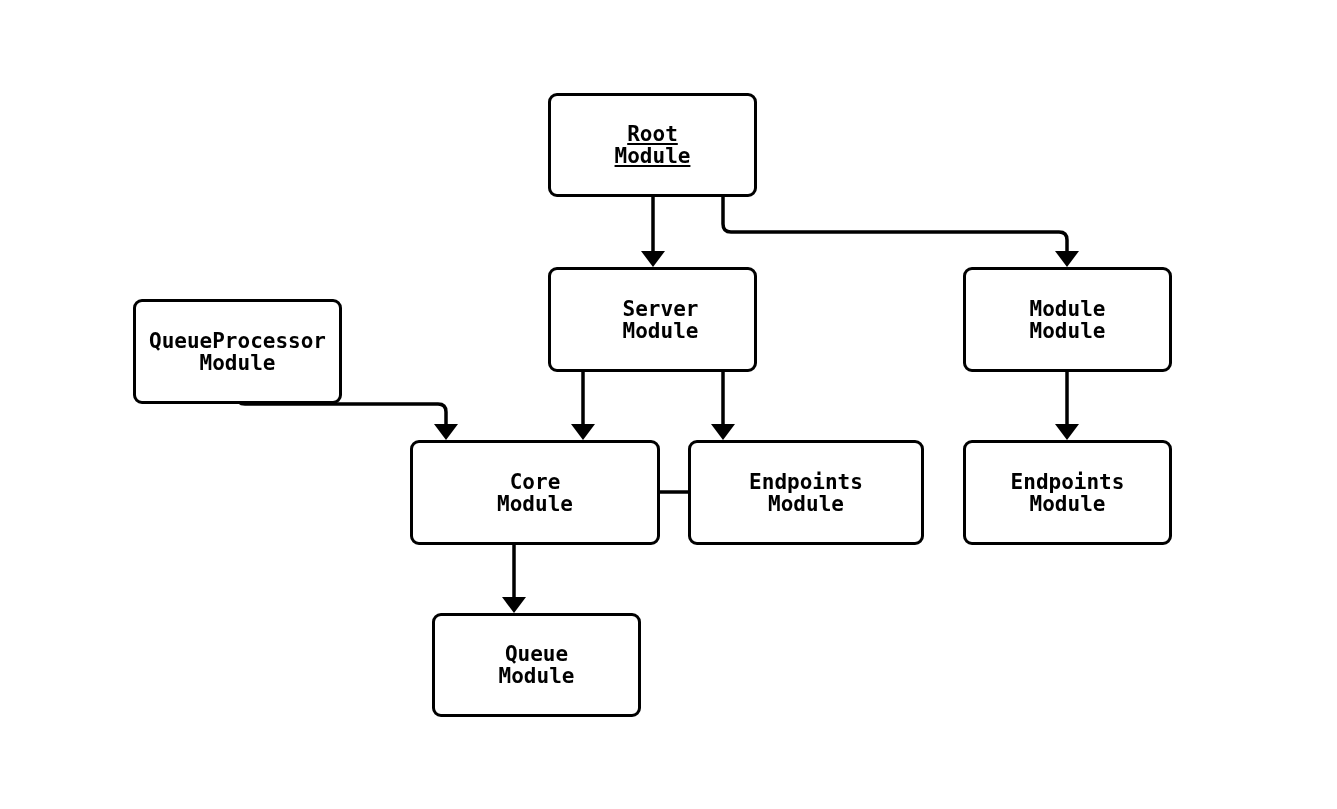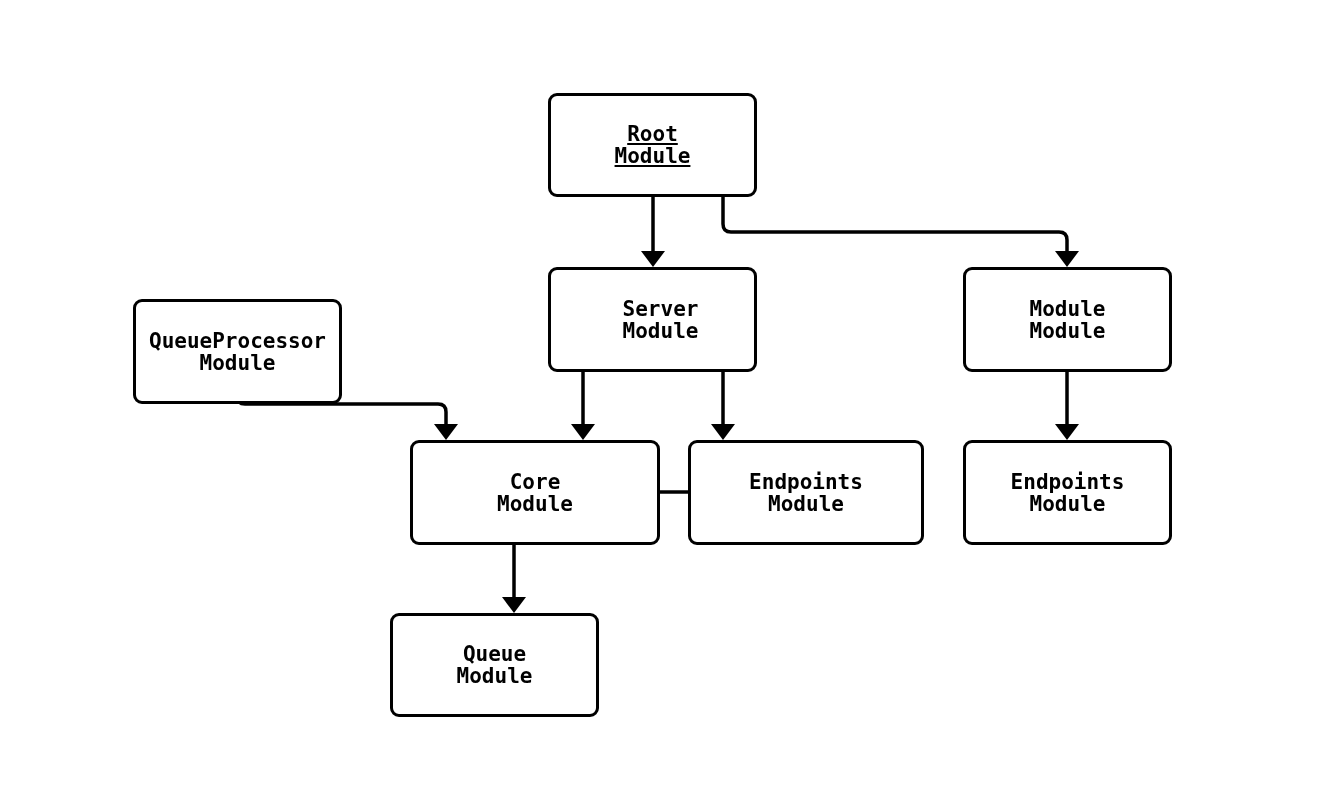--- a/index.html
+++ b/index.html
@@ -52,21 +52,21 @@
     white-space: nowrap;
   }
   
   .node-root          { left: 548px;  top: 93px;  width: 209px; height: 104px; text-decoration: underline; }
   .node-queueprocessor{ left: 133px;  top: 267px; width: 209px; height: 105px; margin-top: 32px; }
   .node-server        { left: 548px;  top: 267px; width: 209px; height: 105px; padding-left: 16px; }
   .node-global        { left: 963px;  top: 267px; width: 209px; height: 105px; }
   .node-core          { left: 410px;  top: 440px; width: 250px; height: 105px; }
   .node-endpoints     { left: 688px;  top: 440px; width: 236px; height: 105px; }
   .node-repository    { left: 963px;  top: 440px; width: 209px; height: 105px; }
-  .node-queue         { left: 390px;  top: 613px; width: 209px; height: 104px; }
+  .node-queue         { left: 432px;  top: 613px; width: 209px; height: 104px; }
 </style>
 </head>
 <body>
 
 <div class="canvas">
 
   <svg class="edges-layer" width="1337" height="809" viewBox="0 0 1337 809" xmlns="http://www.w3.org/2000/svg">
 
     <g>
       <path d="M653,197 L653,251"></path>

